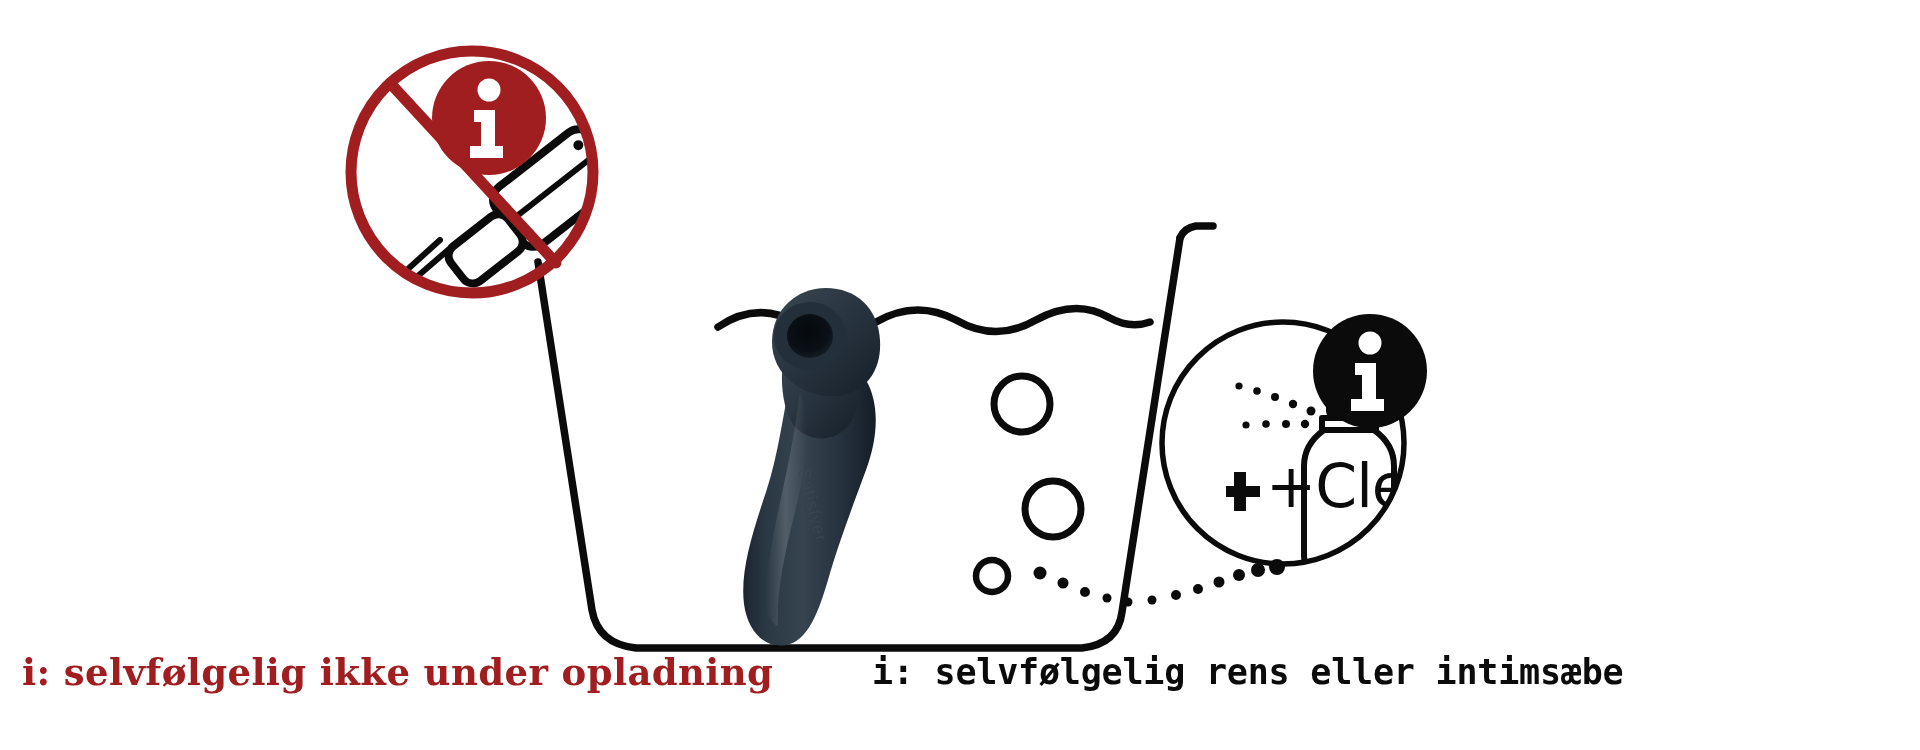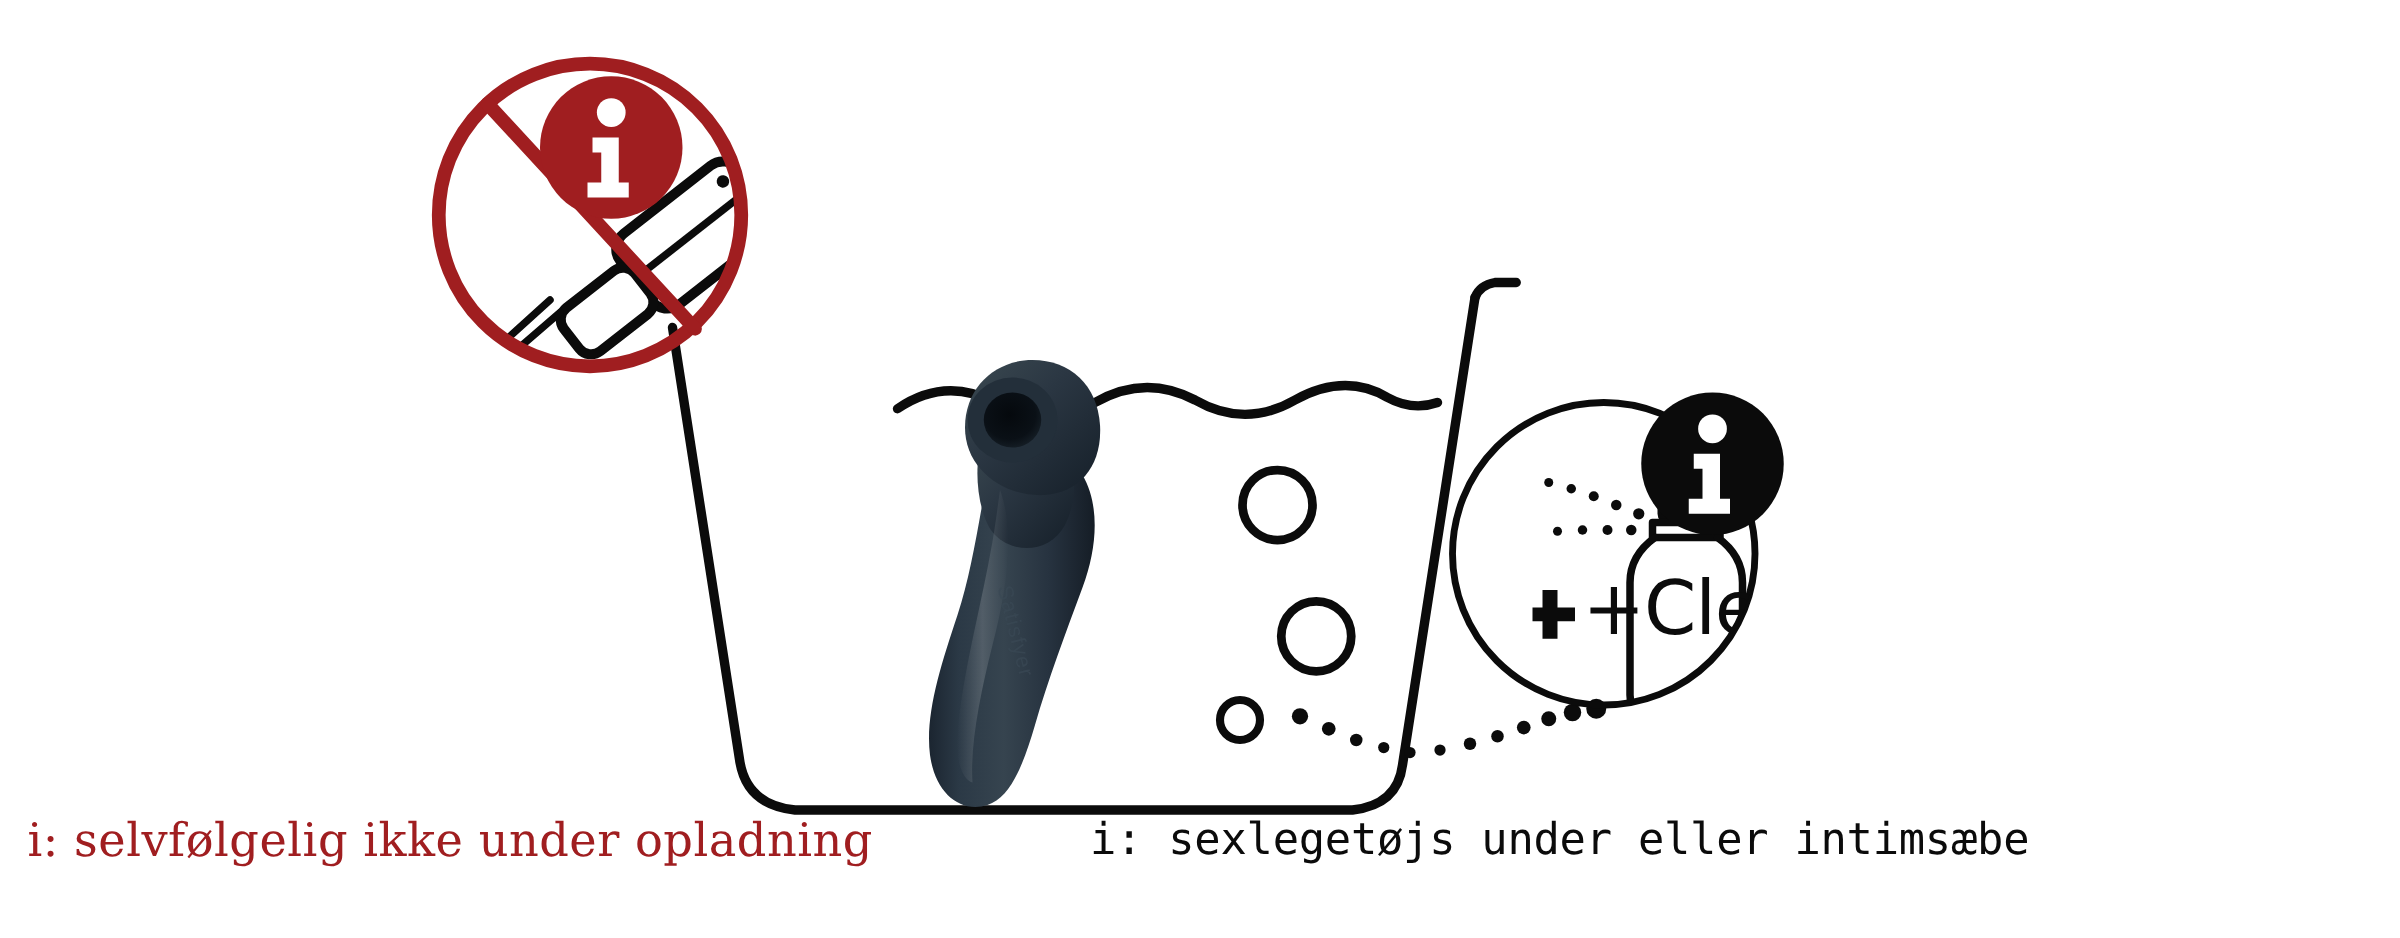--- a/index.html
+++ b/index.html
@@ -25,21 +25,21 @@
     position: absolute;
     left: 0;
     top: 0;
     width: 1920px;
     height: 750px;
     display: block;
   }
   .caption {
     position: absolute;
     white-space: nowrap;
-    font-weight: 400;
+    font-weight: 700;
     line-height: 1;
   }
   #caption-left {
     left: 22px;
     top: 654px;
     font-family: "DejaVu Serif", "Liberation Serif", serif;
     font-size: 37px;
     letter-spacing: 0.4px;
     color: #A01E20;
   }
@@ -253,15 +253,15 @@
       <g>
         <circle cx="1370" cy="343" r="11.5" fill="#ffffff"></circle>
         <path d="M 1355 363 L 1376 363 L 1376 399 L 1384 399 L 1384 411 L 1351 411 L 1351 399 L 1362 399 L 1362 375 L 1355 375 Z" fill="#ffffff"></path>
       </g>
     </g>
 
   </svg>
 
   <div class="caption" id="caption-left">i: selvfølgelig ikke under opladning</div>
 
-  <div class="caption" id="caption-right">i: sexlegetøjs under eller intimsæbe</div>
+  <div class="caption" id="caption-right">i: selvfølgelig rens eller intimsæbe</div>
 
 </div>
 
 </body></html>

